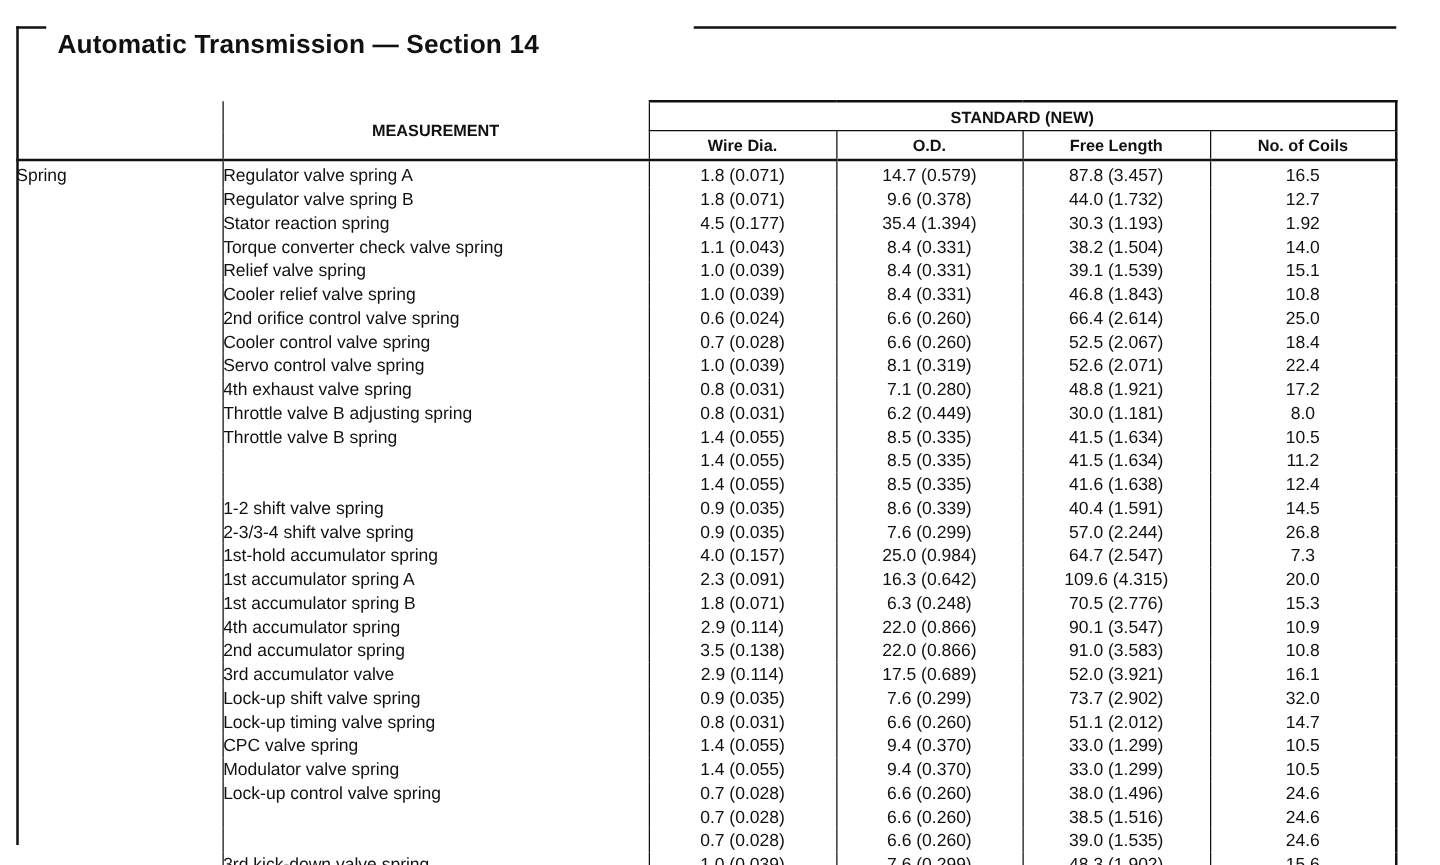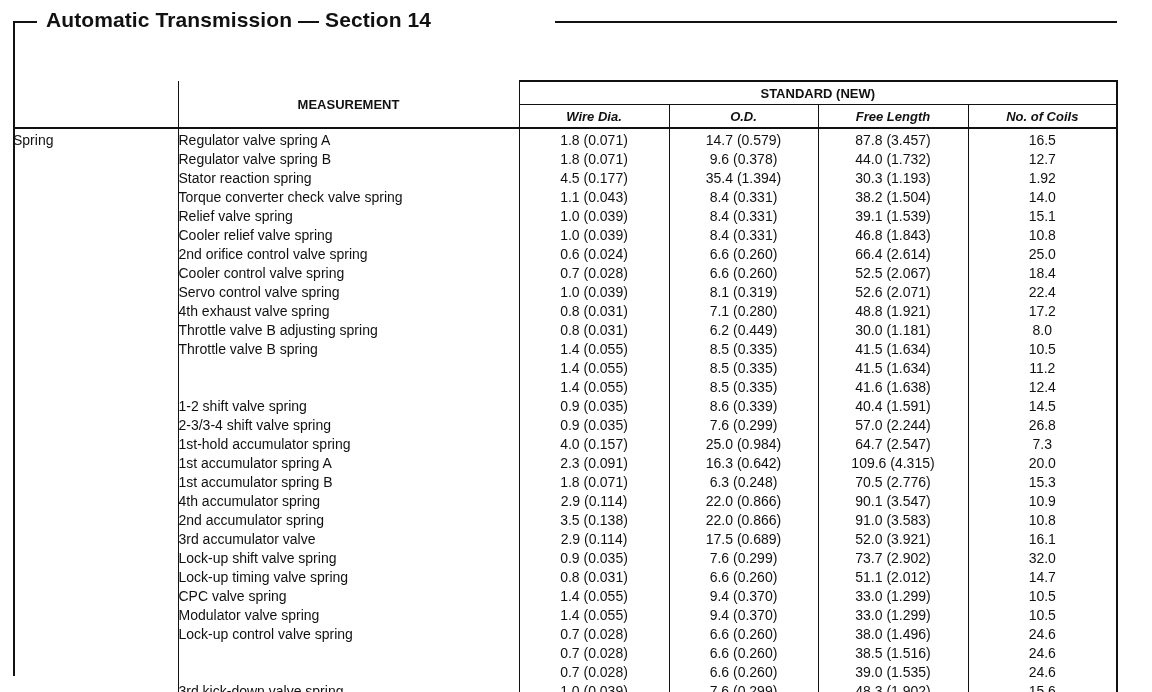--- a/index.html
+++ b/index.html
@@ -1,21 +1,21 @@
 <!DOCTYPE html>
 <html><head>
 <meta charset="utf-8">
 <style>
   html, body { margin: 0; padding: 0; background: #ffffff; }
   body {
     width: 1152px; height: 692px; position: relative; overflow: hidden;
     font-family: "Liberation Sans", "DejaVu Sans", sans-serif; color: #111;
   }
   .title {
-    position: absolute; left: 46px; top: 8px;
+    position: absolute; left: 46px; top: 24px;
     font-size: 21px; font-weight: bold; letter-spacing: 0.1px; white-space: nowrap;
   }
   .title-rule-left {
     position: absolute; left: 13px; top: 21px; width: 24px; height: 2px; background: #111;
   }
   .title-rule-right {
     position: absolute; left: 555px; top: 21px; width: 562px; height: 2px; background: #111;
   }
   .frame-left {
     position: absolute; left: 13px; top: 21px; width: 2px; height: 655px; background: #111;
@@ -32,21 +32,21 @@
     border-left: 1px solid #111; border-bottom: 2px solid #111;
   }
   th.blank-hdr { border-bottom: 2px solid #111; }
   th.std-hdr {
     font-size: 13px; font-weight: bold; text-align: center;
     border-top: 2px solid #111; border-left: 1px solid #111; border-right: 2px solid #111;
     border-bottom: 1px solid #111;
   }
   th.col-hdr {
     font-size: 13px; font-weight: bold; text-align: center;
-    border-left: 1px solid #111; border-bottom: 2px solid #111; font-style: italic;
+    border-left: 1px solid #111; border-bottom: 2px solid #111;
   }
   th.col-hdr.last { border-right: 2px solid #111; }
   td {
     font-size: 14px; height: 19px; line-height: 19px; white-space: nowrap; overflow: hidden;
   }
   td.cat { padding-left: 12px; vertical-align: top; }
   td.name { padding-left: 14px; border-left: 1px solid #111; }
   td.num { text-align: center; border-left: 1px solid #111; }
   td.num.last { border-right: 2px solid #111; }
   tr.first td { padding-top: 2px; }

